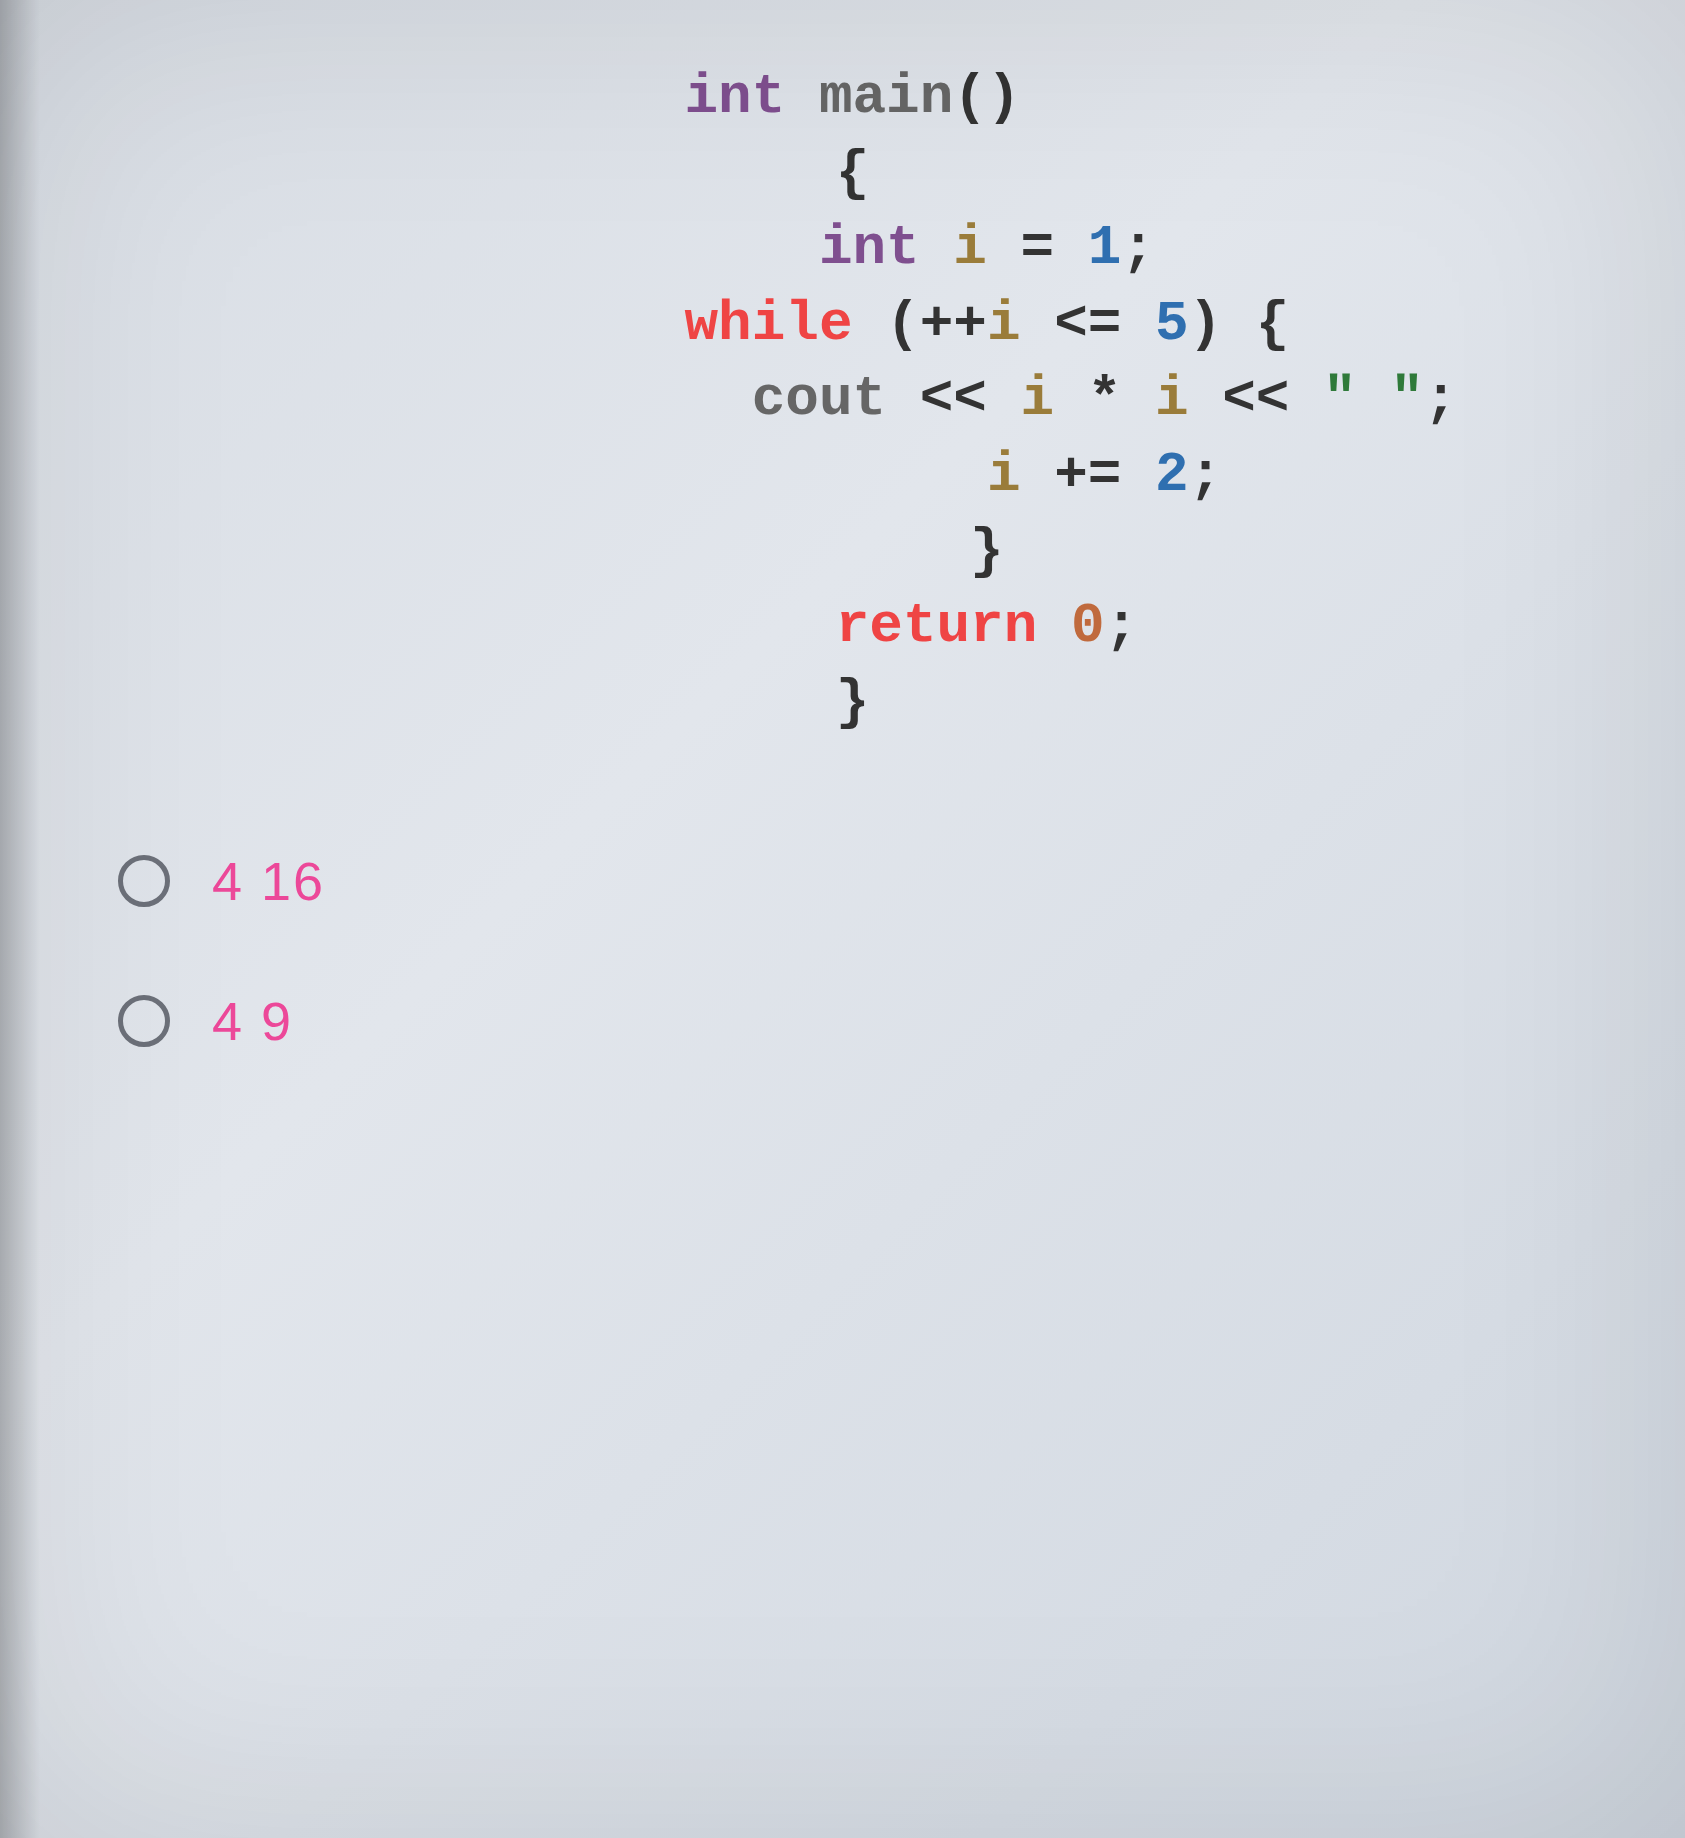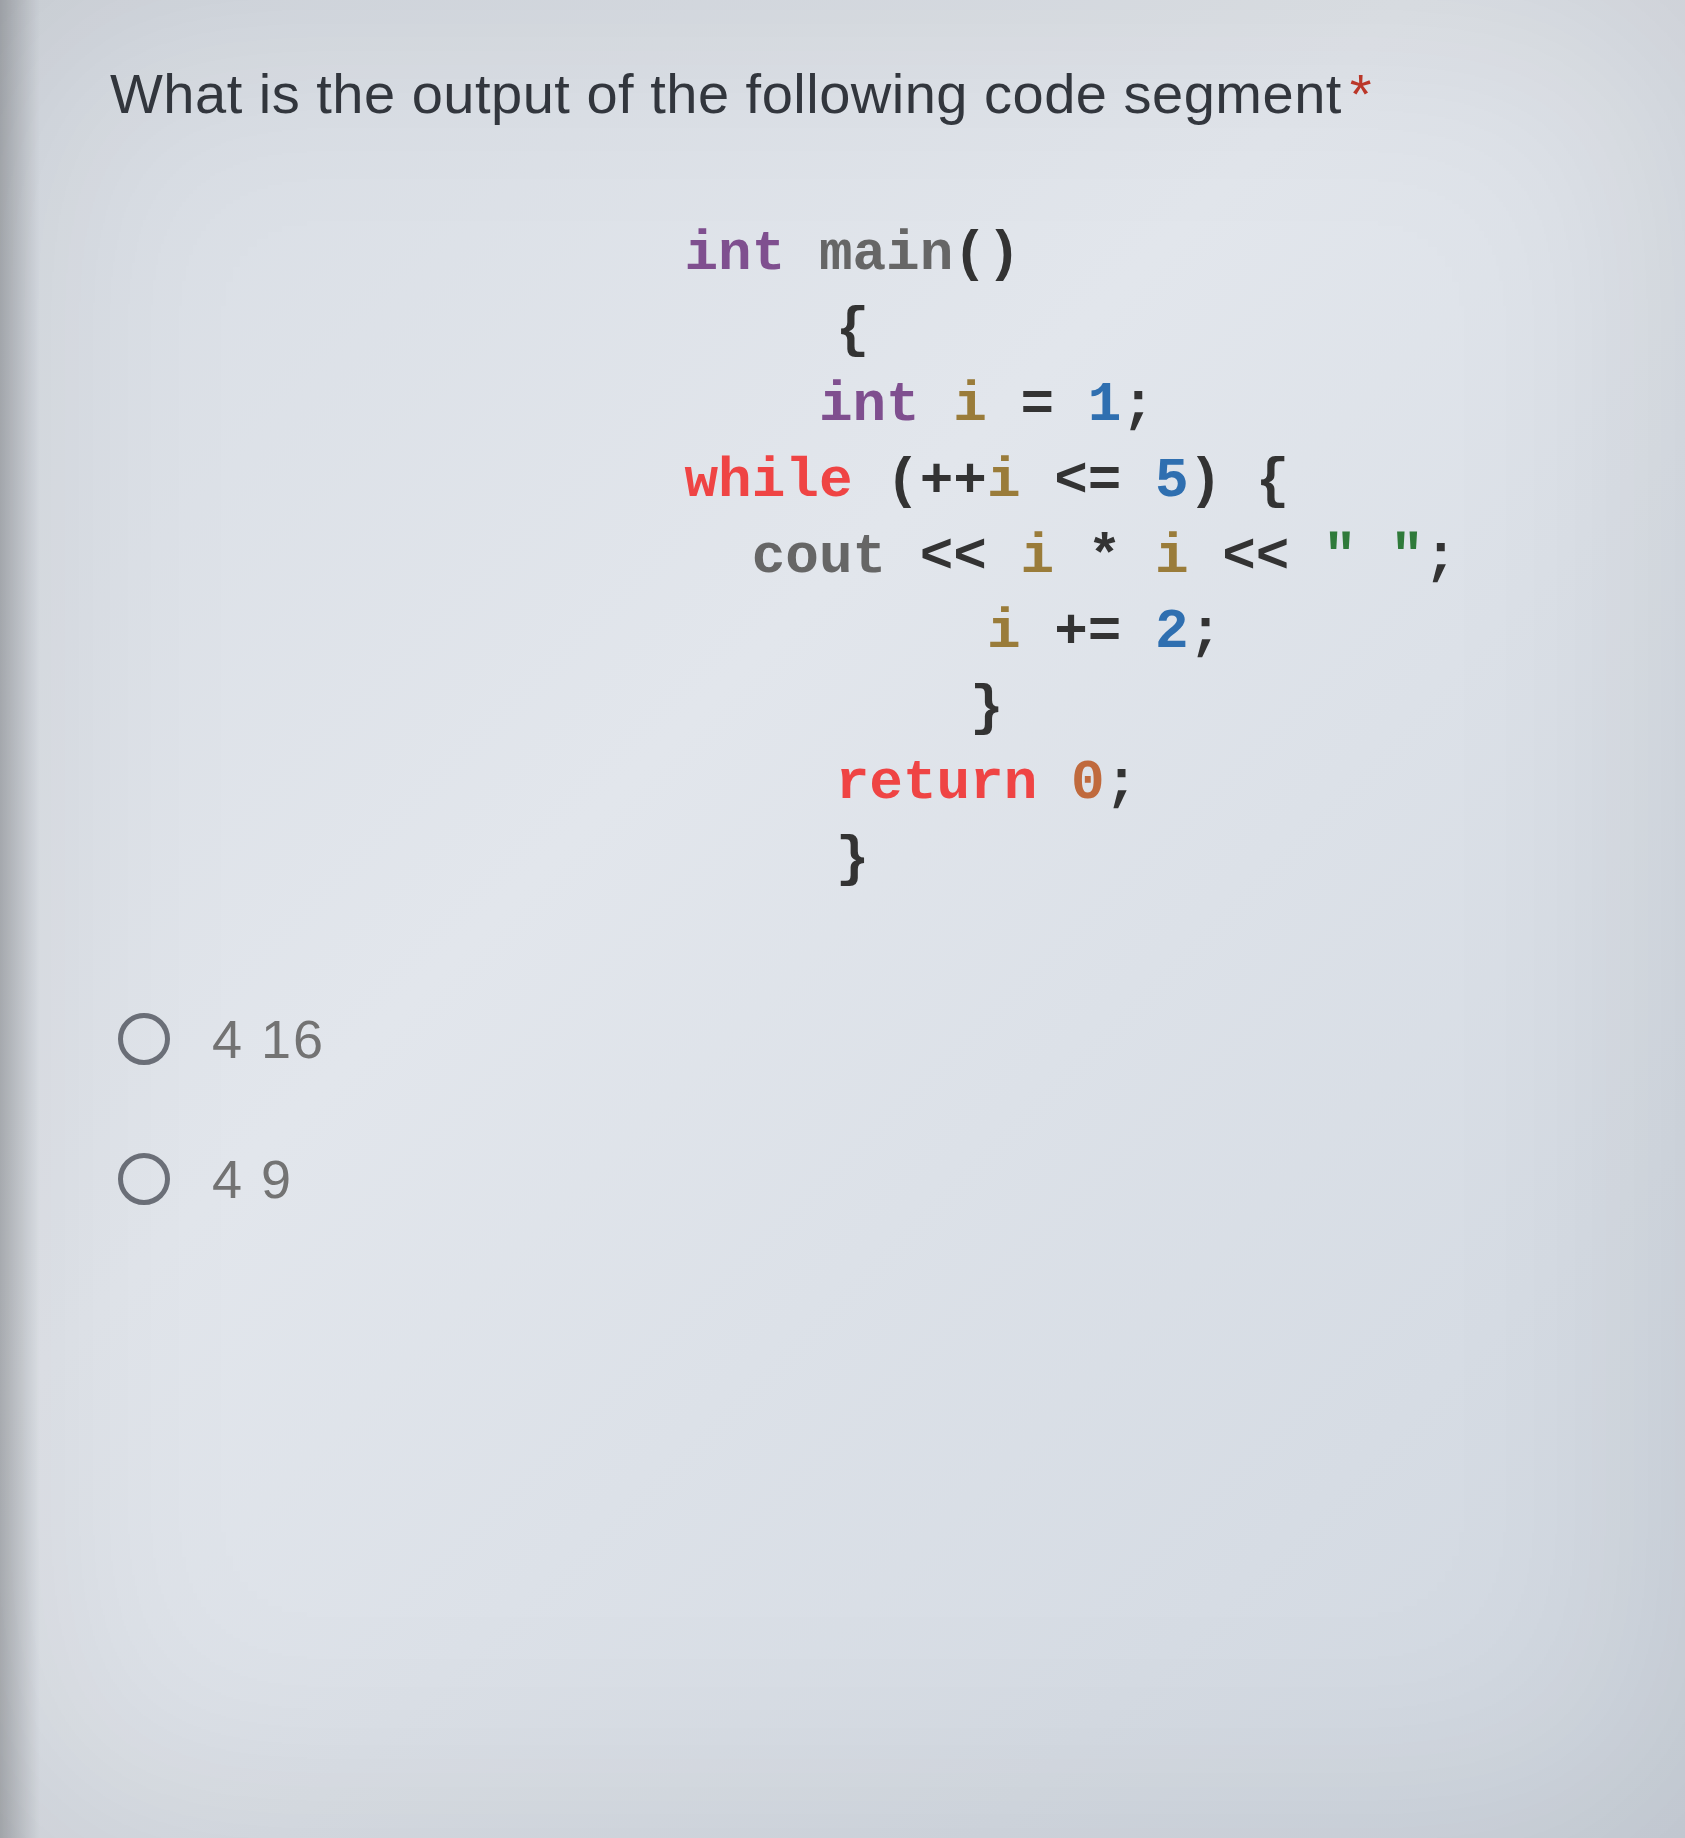--- a/index.html
+++ b/index.html
@@ -74,21 +74,21 @@
     height: 52px;
     border: 5px solid #6c7079;
     border-radius: 50%;
     flex: 0 0 auto;
     box-sizing: border-box;
     background: transparent;
   }
 
   .option-label {
     font-size: 54px;
-    color: #737373;
+    color: #ec4899;
     font-weight: 400;
     letter-spacing: 2px;
   }
 
   .left-shadow {
     position: absolute;
     left: 0;
     top: 0;
     bottom: 0;
     width: 40px;
@@ -103,23 +103,20 @@
     box-shadow: inset 0 0 260px rgba(0,0,0,0.10);
   }
 </style>
 </head>
 <body>
 
 <div class="page">
   <div class="left-shadow"></div>
   <div class="vignette"></div>
 
-  <div class="question-text">
-    <span>What is the output of the following code segment</span><span class="required-star">*</span>
-  </div>
 
   <div class="code-block" id="code-block"><div><span class="kw-type">int </span><span class="ident">main</span><span class="punct">()</span></div><div><span class="brace">{</span></div><div><span>        </span><span class="kw-type">int </span><span class="varname">i</span><span class="punct"> = </span><span class="num">1</span><span class="punct">;</span></div><div><span>        </span><span class="kw-control">while </span><span class="punct">(++</span><span class="varname">i</span><span class="punct"> &lt;= </span><span class="num">5</span><span class="punct">) {</span></div><div><span>               </span><span class="ident">cout</span><span class="punct"> &lt;&lt; </span><span class="varname">i</span><span class="punct"> * </span><span class="varname">i</span><span class="punct"> &lt;&lt; </span><span class="str">" "</span><span class="punct">;</span></div><div><span>               </span><span class="varname">i</span><span class="punct"> += </span><span class="num">2</span><span class="punct">;</span></div><div><span class="brace">        }</span></div><div><span>        </span><span class="kw-control">return </span><span class="num-zero">0</span><span class="punct">;</span></div><div><span class="brace">}</span></div></div>
 
   <div class="options" id="options-group">
       <div class="option">
         <div class="radio"></div>
         <div class="option-label">4 16</div>
       </div>
       <div class="option">
         <div class="radio"></div>

